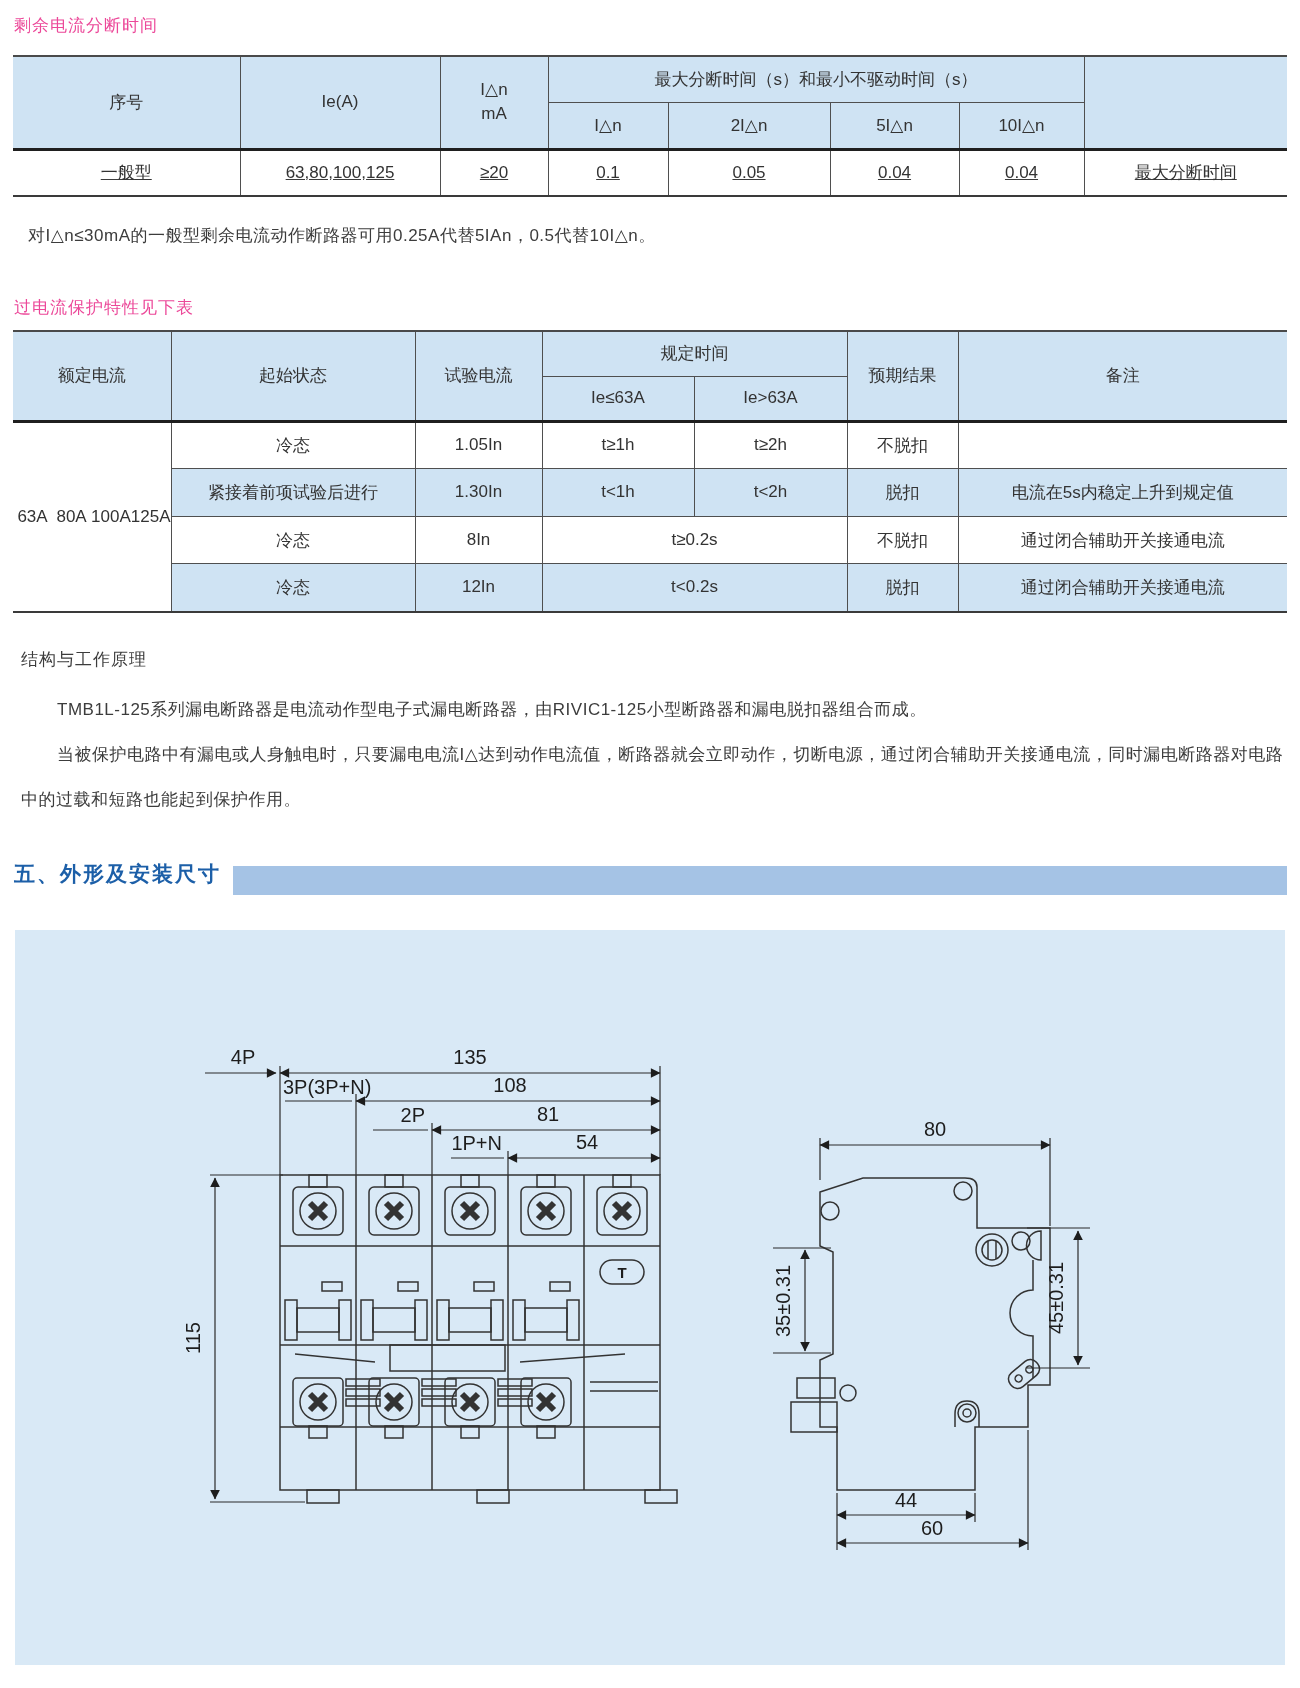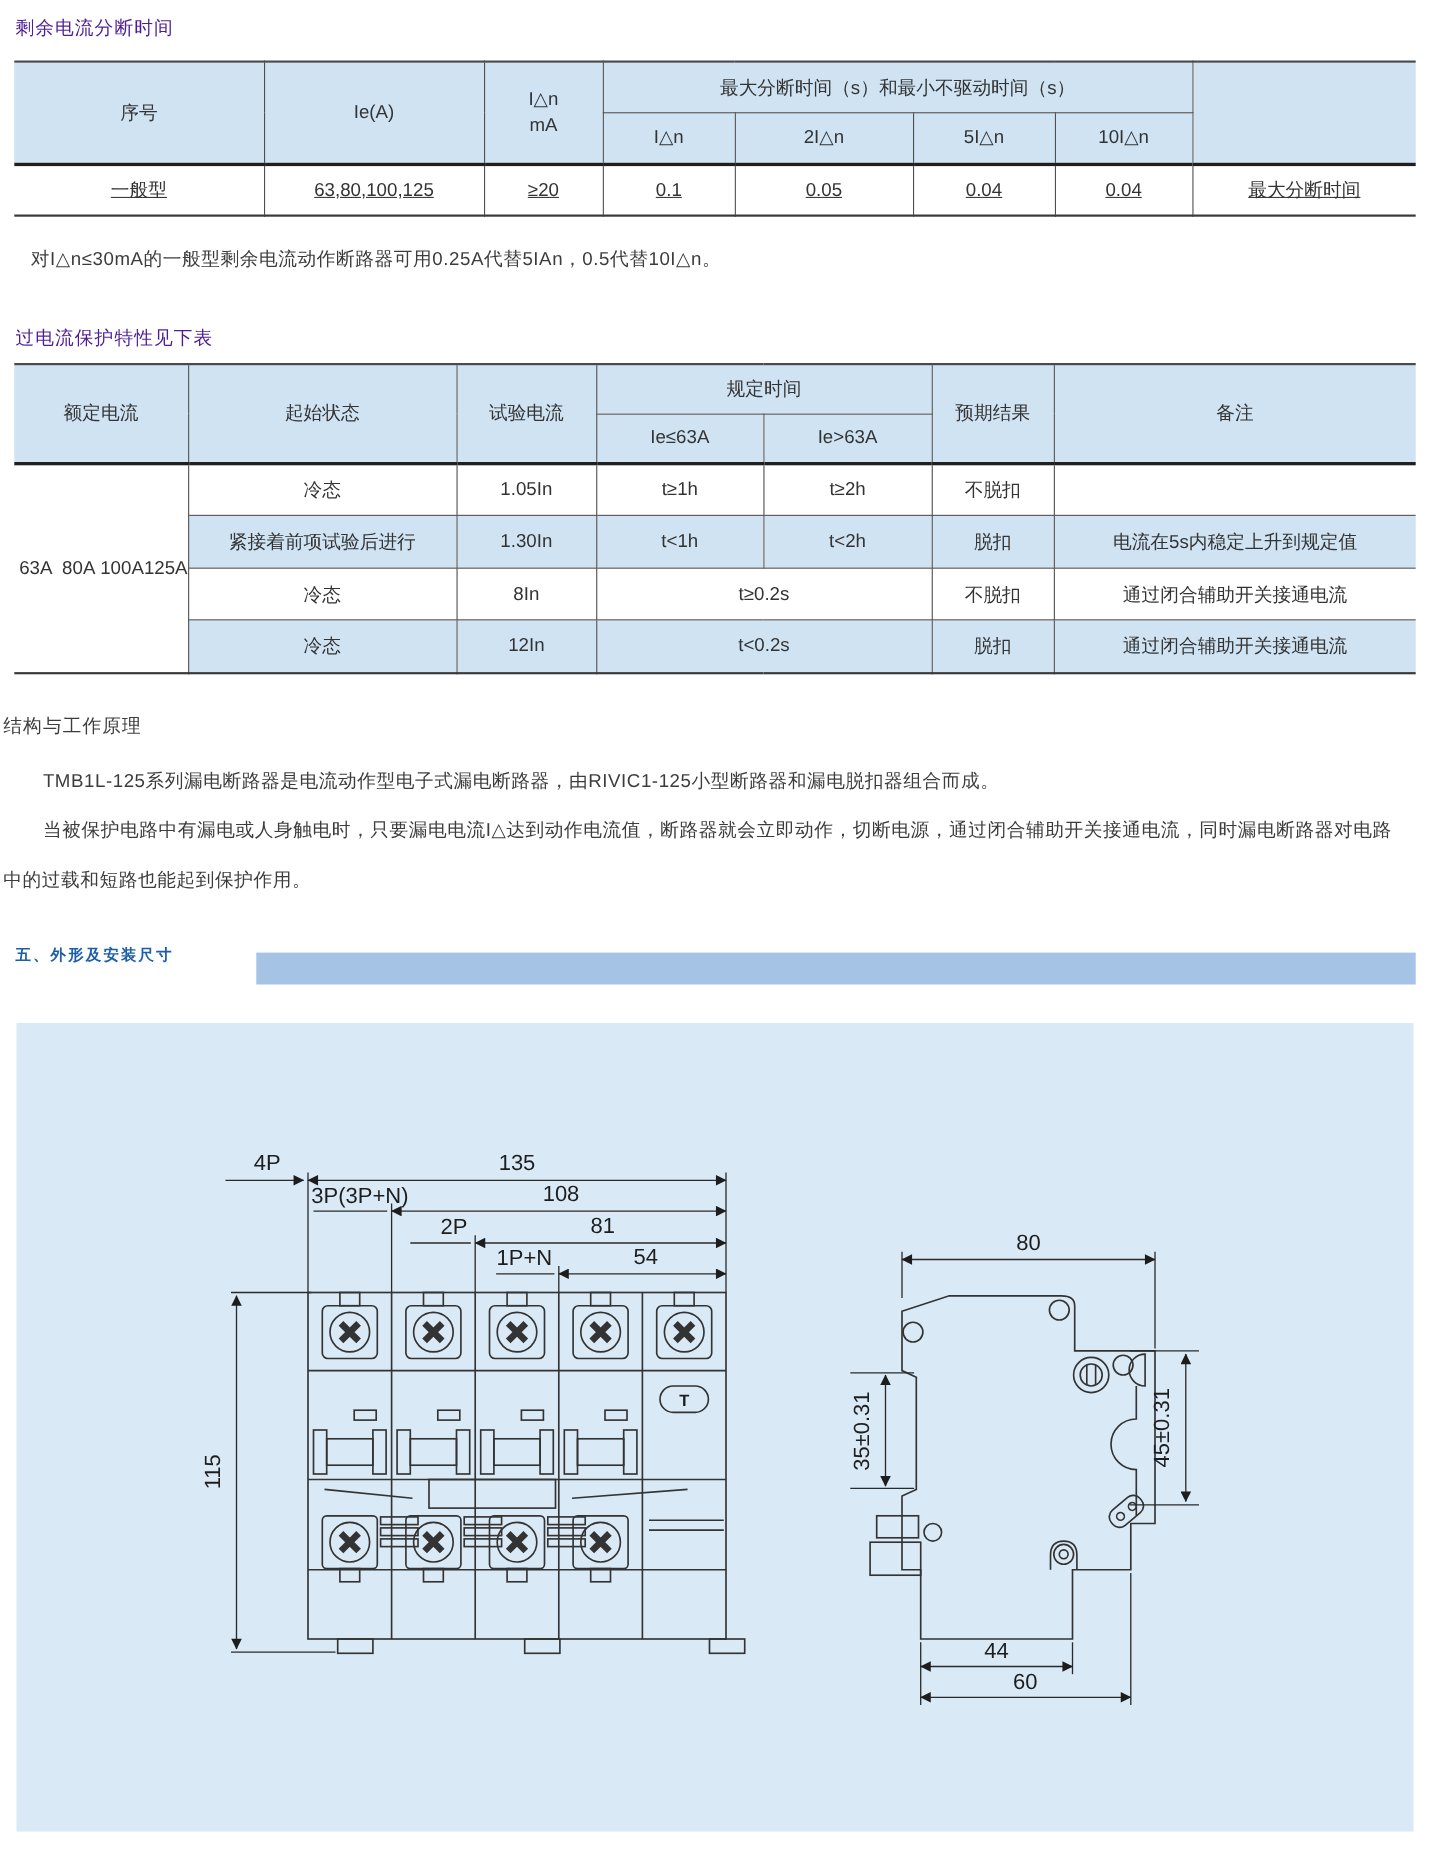--- a/index.html
+++ b/index.html
@@ -1,39 +1,39 @@
 <!DOCTYPE html>
 <html><head>
 <meta charset="utf-8">
 <style>
   html,body{margin:0;padding:0;background:#fff;}
   .page{position:relative;width:1300px;height:1688px;background:#ffffff;overflow:hidden;
         font-family:"Liberation Sans","DejaVu Sans",sans-serif;color:#3c3c3c;}
-  .blocktitle{position:absolute;left:14px;font-size:17px;color:#4c1d95;letter-spacing:1px;}
+  .blocktitle{position:absolute;left:14px;font-size:17px;color:#ec4899;letter-spacing:1px;}
   
   table.spec{position:absolute;left:13px;width:1274px;border-collapse:collapse;table-layout:fixed;
              border-top:2px solid #4a4a4a;border-bottom:2px solid #3a3a3a;}
   table.spec td{border:1px solid #4f4f4f;text-align:center;vertical-align:middle;
                 font-size:17px;color:#333;padding:0;overflow:hidden;}
   table.spec td:first-child{border-left:0;}
   table.spec td:last-child{border-right:0;margin-top:41px;}
   table.spec tr.hdr td{background:#cfe3f3;}
   table.spec td.hb{border-bottom:3px solid #1f1f1f;}
   .twolines div{line-height:24px;}
   tr.blue td{background:#cfe3f3;}
   td.ratedcell{background:#ffffff !important;}
   .ratedstack{display:flex;flex-direction:row;height:188px;}
   .ratedstack div{flex:1;display:flex;align-items:center;justify-content:center;}
   
-  .struct{position:absolute;left:3px;top:648px;width:1276px;}
+  .struct{position:absolute;left:21px;top:648px;width:1276px;}
   .struct .stitle{font-size:17px;letter-spacing:1px;margin-bottom:16px;}
   .struct p{margin:0;font-size:17px;line-height:45px;text-indent:36px;letter-spacing:0.5px;}
   .note{position:absolute;left:28px;top:224px;font-size:17px;letter-spacing:0.5px;}
   
-  .sec5text{position:absolute;left:14px;top:860px;font-size:14px;font-weight:bold;
+  .sec5text{position:absolute;left:14px;top:860px;font-size:21px;font-weight:bold;
             color:#1c5fa8;letter-spacing:2px;}
   .sec5bar{position:absolute;left:233px;top:866px;width:1054px;height:29px;background:#a5c3e5;}
   
   .panel{position:absolute;left:15px;top:930px;width:1270px;height:735px;background:#d9e9f6;}
   svg .dl{stroke:#333;stroke-width:1.5;fill:none;}
   svg .dim{stroke:#2a2a2a;stroke-width:1.2;fill:none;}
   svg text{font-family:"Liberation Sans","DejaVu Sans",sans-serif;font-size:20px;fill:#1d1d1d;}
   svg text.tt{font-size:15px;font-weight:bold;}
 </style>
 </head>

